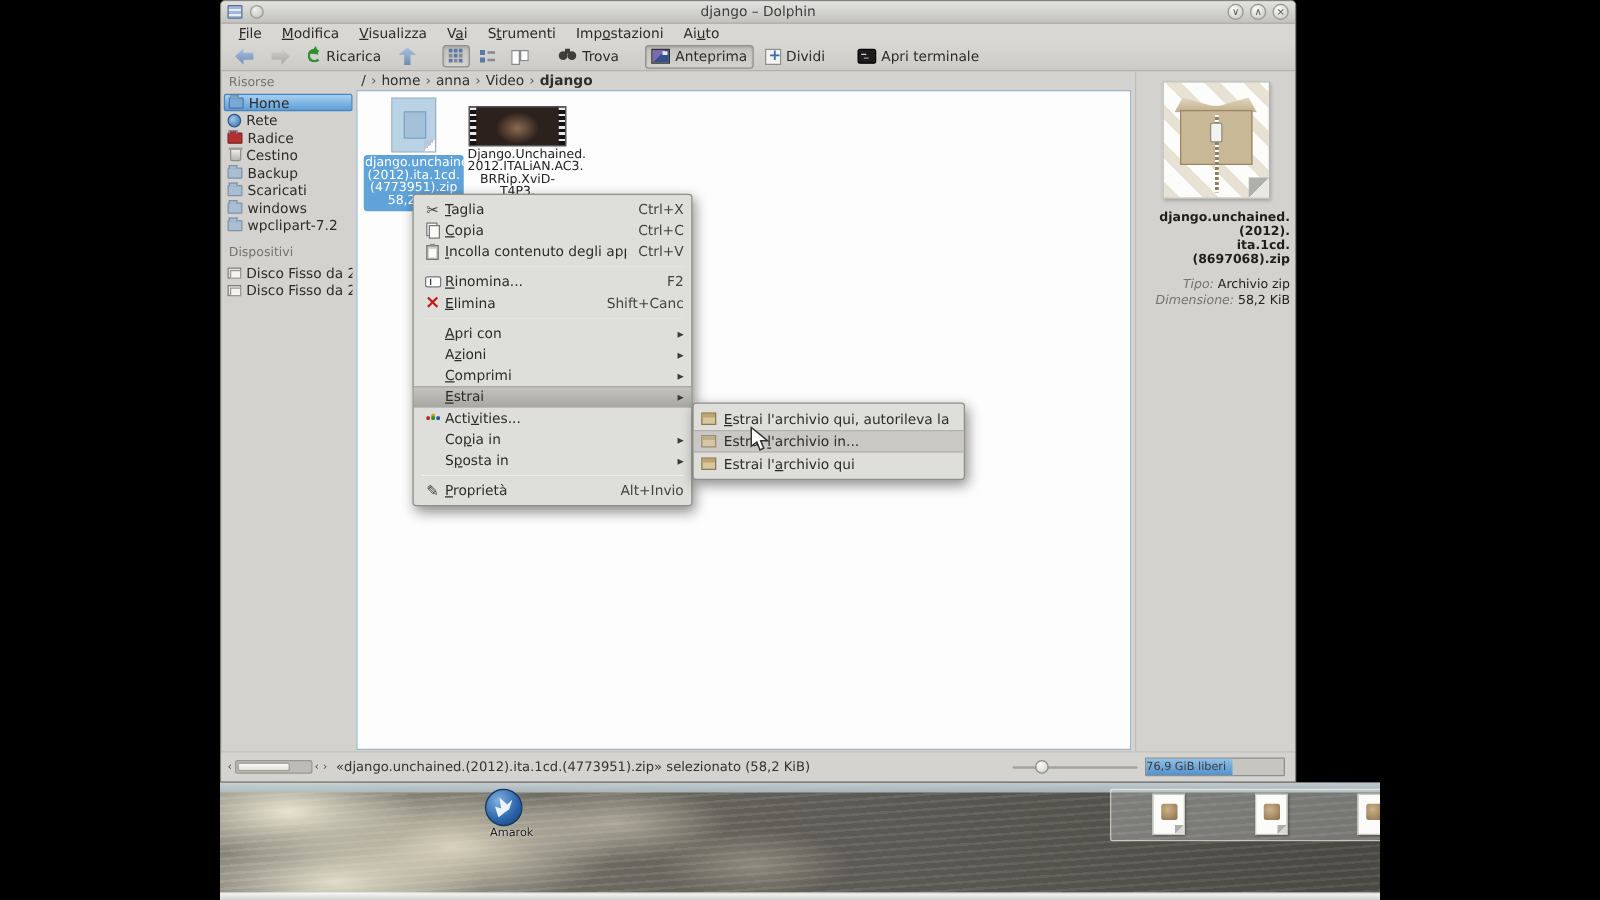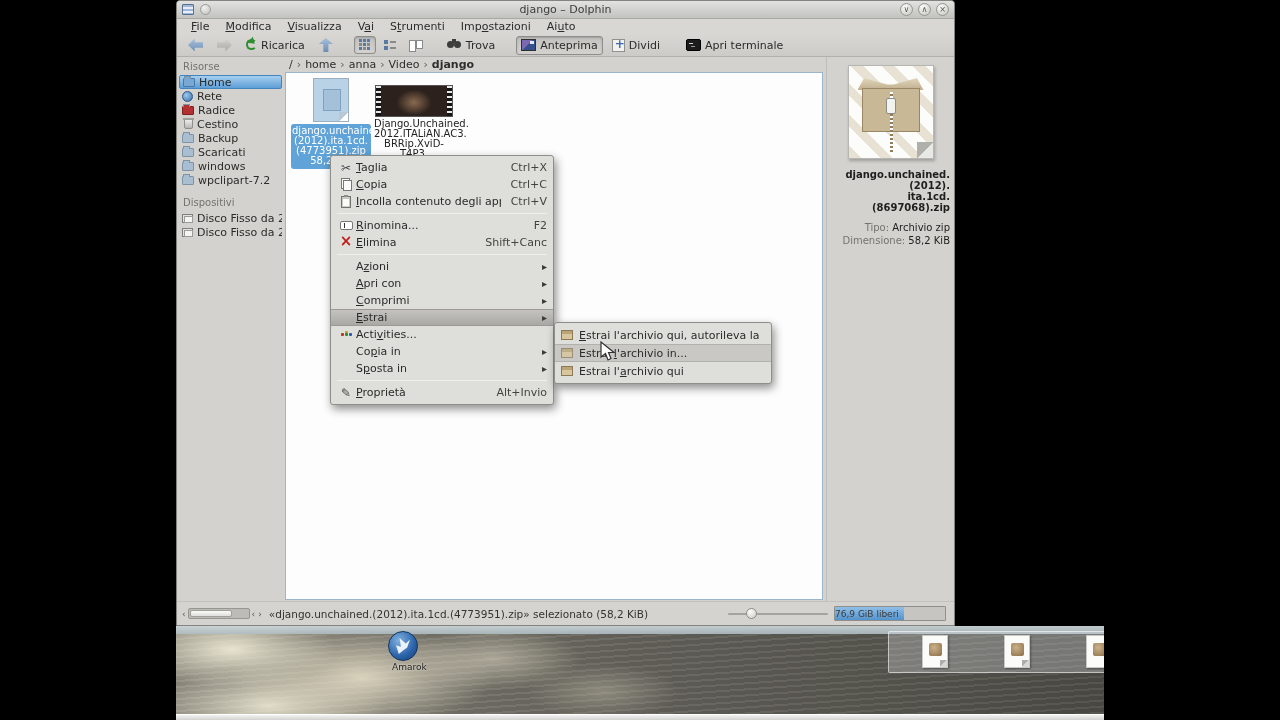--- a/index.html
+++ b/index.html
@@ -33,21 +33,21 @@
     background:rgba(225,230,233,.30);border:1px solid rgba(255,255,255,.55);border-radius:2px;}
   .fv-item{position:absolute;top:3px;width:26px;height:33px;background:#fbfbf9;
     border:1px solid #c8c8c4;box-shadow:1px 1px 2px rgba(0,0,0,.35);}
   .fv-item::before{content:"";position:absolute;left:6px;top:7px;width:13px;height:13px;border-radius:2px;
     background:radial-gradient(circle at 40% 35%, #cbb28a, #8a6d48);}
   .fv-item::after{content:"";position:absolute;right:0;bottom:0;width:7px;height:7px;
     background:linear-gradient(315deg,#d8d8d4 50%,#aeaea8 50%);}
   .fv-label{position:absolute;left:1px;bottom:1px;font-size:7px;color:#3a3a32;line-height:7px;}
 
   
-  #win{position:absolute;left:176px;top:0;width:779px;height:626px;
+  #win{position:absolute;left:176px;top:0;width:861px;height:626px;
     background:#d4d2cf;border:1px solid #83837f;border-radius:4px 4px 0 0;overflow:hidden;
     display:flex;flex-direction:column;}
   
   .titlebar{height:18px;background:linear-gradient(#e2e2e0,#c2c2bf);display:flex;align-items:center;
     padding:0 5px;border-bottom:1px solid #a8a8a4;position:relative;}
   .win-icon{width:12px;height:11px;border:1px solid #5a6e90;border-radius:1px;
     background:repeating-linear-gradient(#9db8d8 0 2px,#e8eef6 2px 4px);}
   .sticky-btn{width:11px;height:11px;border-radius:50%;margin-left:6px;
     background:radial-gradient(circle at 35% 30%, #f0f0ee, #c0c0bc);border:1px solid #9a9a96;}
   .title-text{position:absolute;left:0;right:0;text-align:center;font-size:11px;color:#3c3c3a;}
@@ -141,21 +141,21 @@
     background:repeating-linear-gradient(45deg,rgba(185,165,125,.30) 0 9px,rgba(255,255,255,0) 9px 22px);}
   .bigicon .box{position:absolute;left:13px;top:22px;width:58px;height:44px;background:#c9b896;border:1px solid #9a8662;}
   .bigicon .boxtop{position:absolute;left:9px;top:12px;width:66px;height:12px;
     background:linear-gradient(#e2d6bc,#bfae8c);clip-path:polygon(0 100%,10% 0,45% 55%,55% 55%,90% 0,100% 100%);}
   .bigicon .zipline{position:absolute;left:41px;top:26px;width:3px;height:62px;
     background:repeating-linear-gradient(#fff 0 2px,#8f7d5c 2px 4px);}
   .bigicon .pull{position:absolute;left:37px;top:32px;width:10px;height:16px;background:#f2f2ee;border:1px solid #8a8a86;border-radius:2px;}
   .bigicon .fold{position:absolute;right:0;bottom:0;width:16px;height:16px;background:linear-gradient(315deg,#e8e8e4 50%,#b0b0aa 50%);}
   .iname{font-size:10px;font-weight:bold;color:#1e1e1c;line-height:11px;}
   .imeta{margin-top:8px;font-size:10px;color:#1e1e1c;line-height:13px;}
-  .imeta .lab{color:#73736f;}
+  .imeta .lab{color:#73736f;font-style:italic;}
   
   .statusbar{height:24px;background:#d4d3d0;border-top:1px solid #c2c1be;display:flex;align-items:center;
     padding:0 8px 0 4px;font-size:10.5px;color:#33332f;gap:6px;}
   .hscroll{display:flex;align-items:center;gap:1px;}
   .hs-arrow{font-size:9px;color:#55554f;padding:0 1px;}
   .hs-track{width:62px;height:11px;background:#bcbbb8;border:1px solid #98978f;border-radius:2px;position:relative;}
   .hs-thumb{position:absolute;left:1px;top:1px;width:42px;height:7px;background:linear-gradient(#fbfbf9,#dededa);border-radius:2px;border:1px solid #a0a09a;}
   .status-text{white-space:nowrap;overflow:hidden;}
   .flexsp{flex:1;}
   .zoomslider{width:100px;height:14px;position:relative;}
@@ -467,26 +467,26 @@
     <div class="mi">
         <span class="mic">
           <span class="i-xred"></span>
         </span>
         <span class="mlabel"><u>E</u>limina</span>
         <span class="msc">Shift+Canc</span>
       </div>
     <div class="msep"></div>
     <div class="mi">
         <span class="mic"></span>
+        <span class="mlabel"><u>A</u>pri con</span>
+        <span class="marr"></span>
+      </div>
+    <div class="mi">
+        <span class="mic"></span>
         <span class="mlabel">A<u>z</u>ioni</span>
-        <span class="marr"></span>
-      </div>
-    <div class="mi">
-        <span class="mic"></span>
-        <span class="mlabel"><u>A</u>pri con</span>
         <span class="marr"></span>
       </div>
     <div class="mi">
         <span class="mic"></span>
         <span class="mlabel"><u>C</u>omprimi</span>
         <span class="marr"></span>
       </div>
     <div class="mi hl">
         <span class="mic"></span>
         <span class="mlabel"><u>E</u>strai</span>

